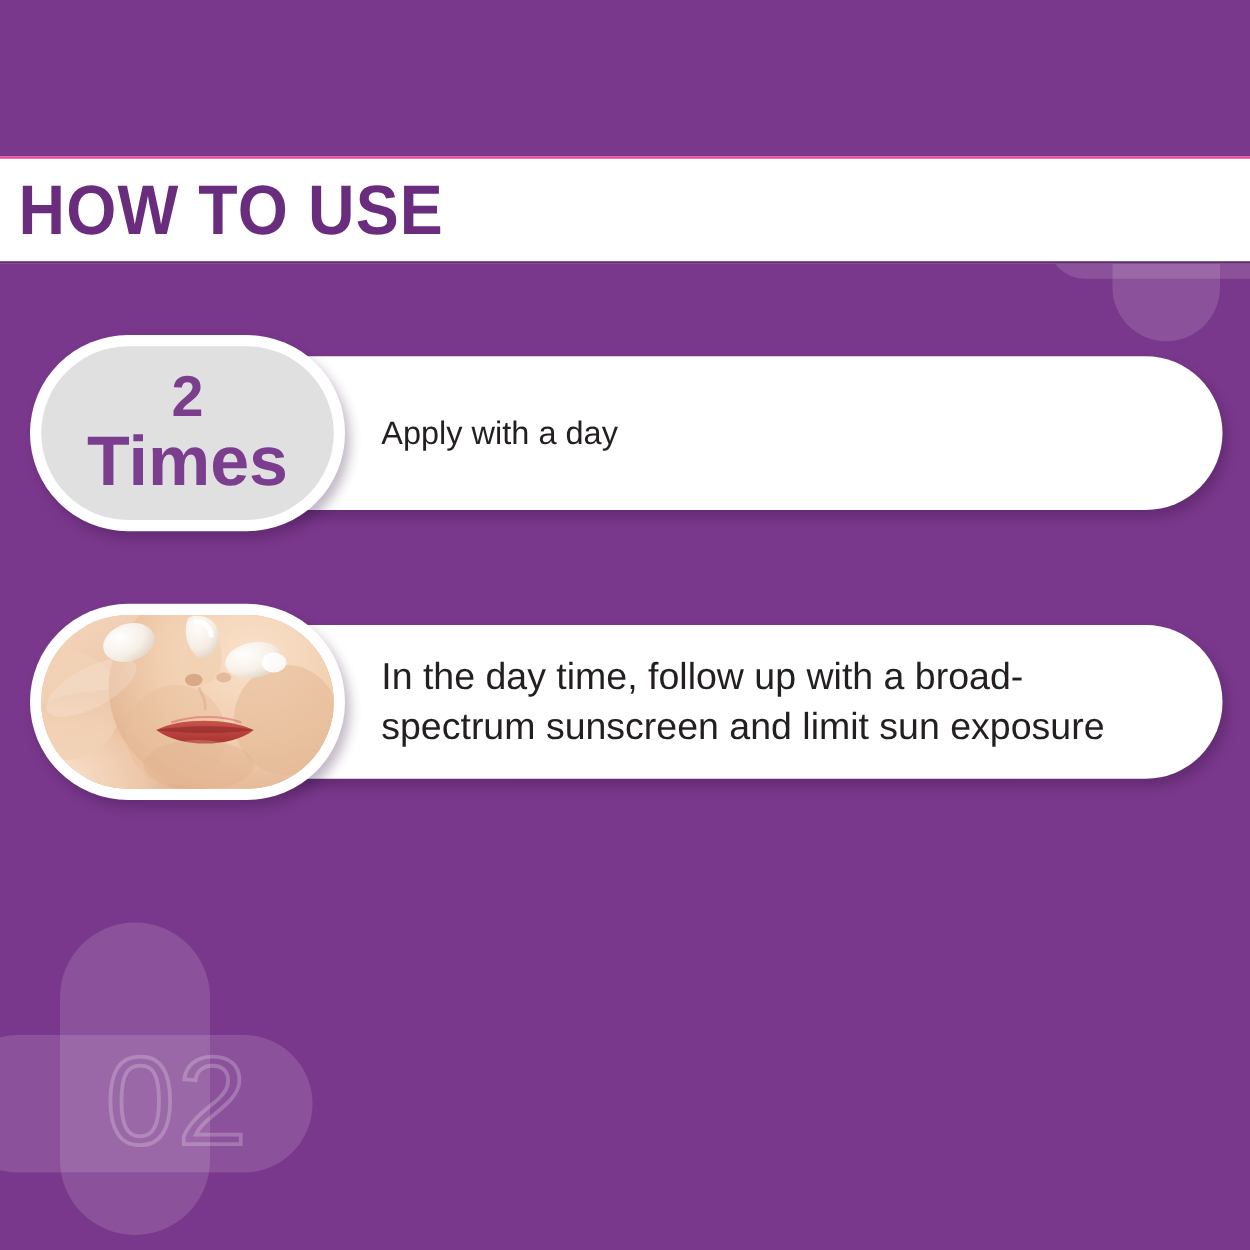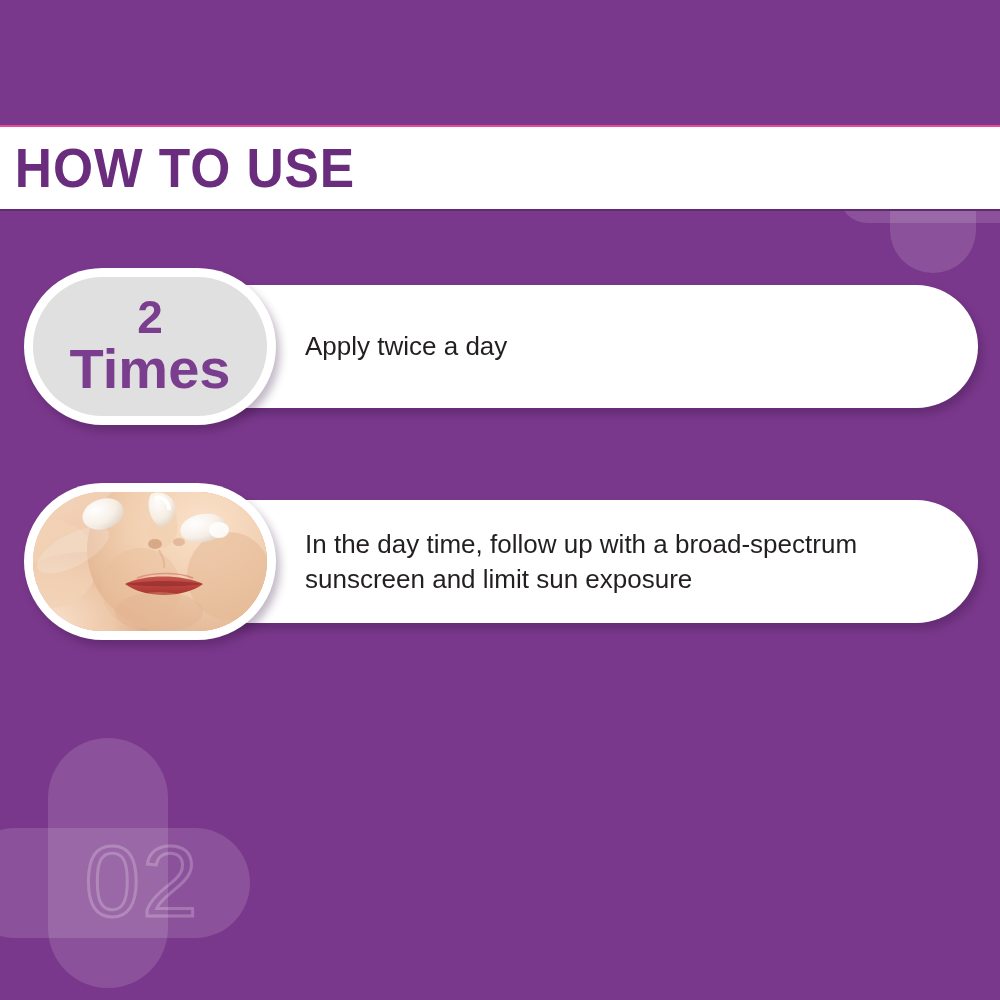--- a/index.html
+++ b/index.html
@@ -136,21 +136,21 @@
     box-sizing: border-box;
   }
   .card-text {
     margin-left: 155px;
     margin-right: 40px;
     color: #231f20;
     font-size: 26px;
     line-height: 1.32;
     font-weight: normal;
   }
-  .card-text.two-line { font-size: 26px; }
+  .card-text.two-line { font-size: 30px; }
 
   
   .badge {
     position: absolute;
     left: 24px;
     top: 0px;
     width: 252px;
     height: 157px;
     background: #ffffff;
     border-radius: 80px;
@@ -207,21 +207,21 @@
   <div class="deco deco-bl-v"></div>
   <div class="deco deco-bl-h"></div>
   <div class="deco-number">02</div>
 
   <div class="header-banner">
     <div class="header-title">HOW TO USE</div>
   </div>
 
   <div class="row row-1">
     <div class="card">
-      <div class="card-text">Apply twice a day</div>
+      <div class="card-text">Apply with a day</div>
     </div>
     <div class="badge">
       <div class="badge-inner">
         <div class="badge-number">2</div>
         <div class="badge-label">Times</div>
       </div>
     </div>
   </div>
 
   <div class="row row-2">

